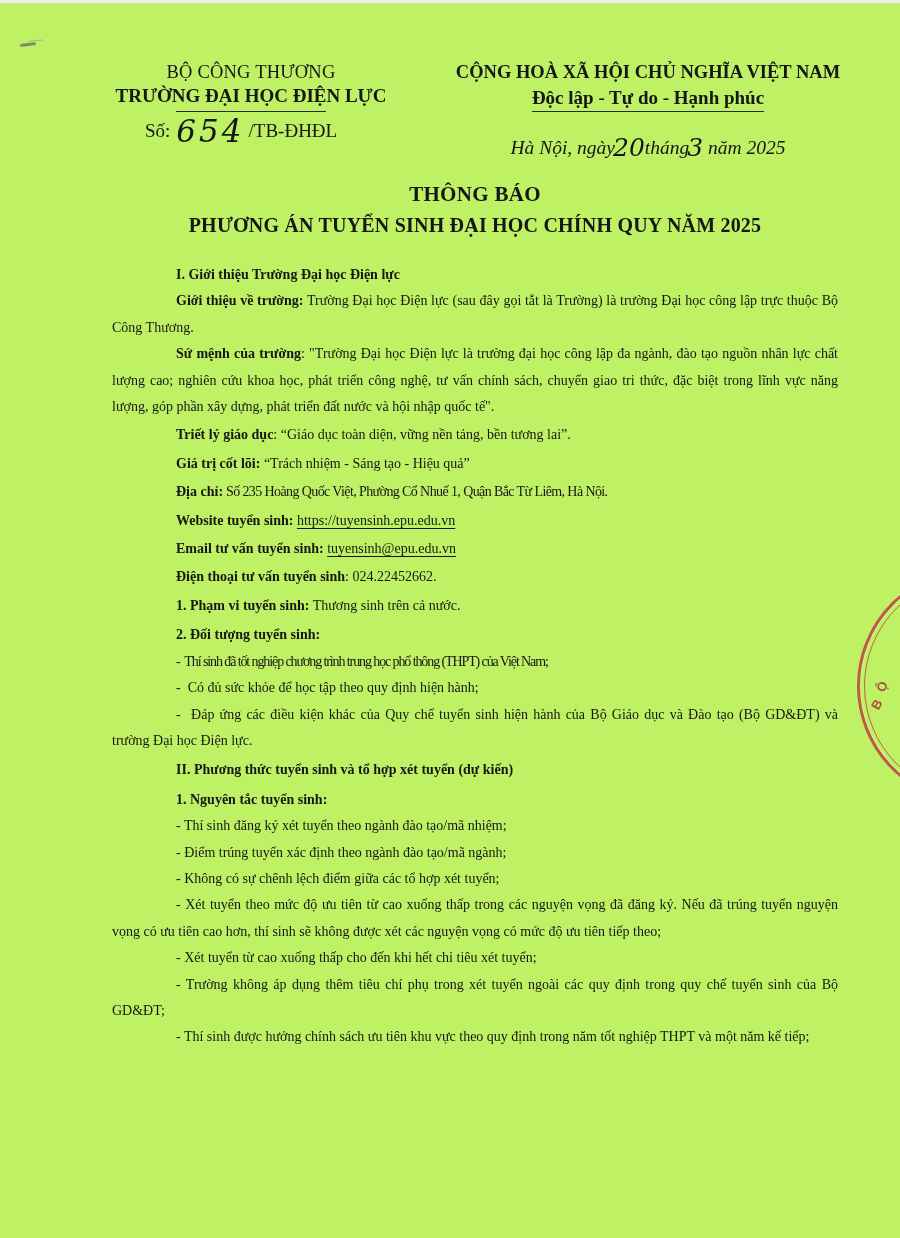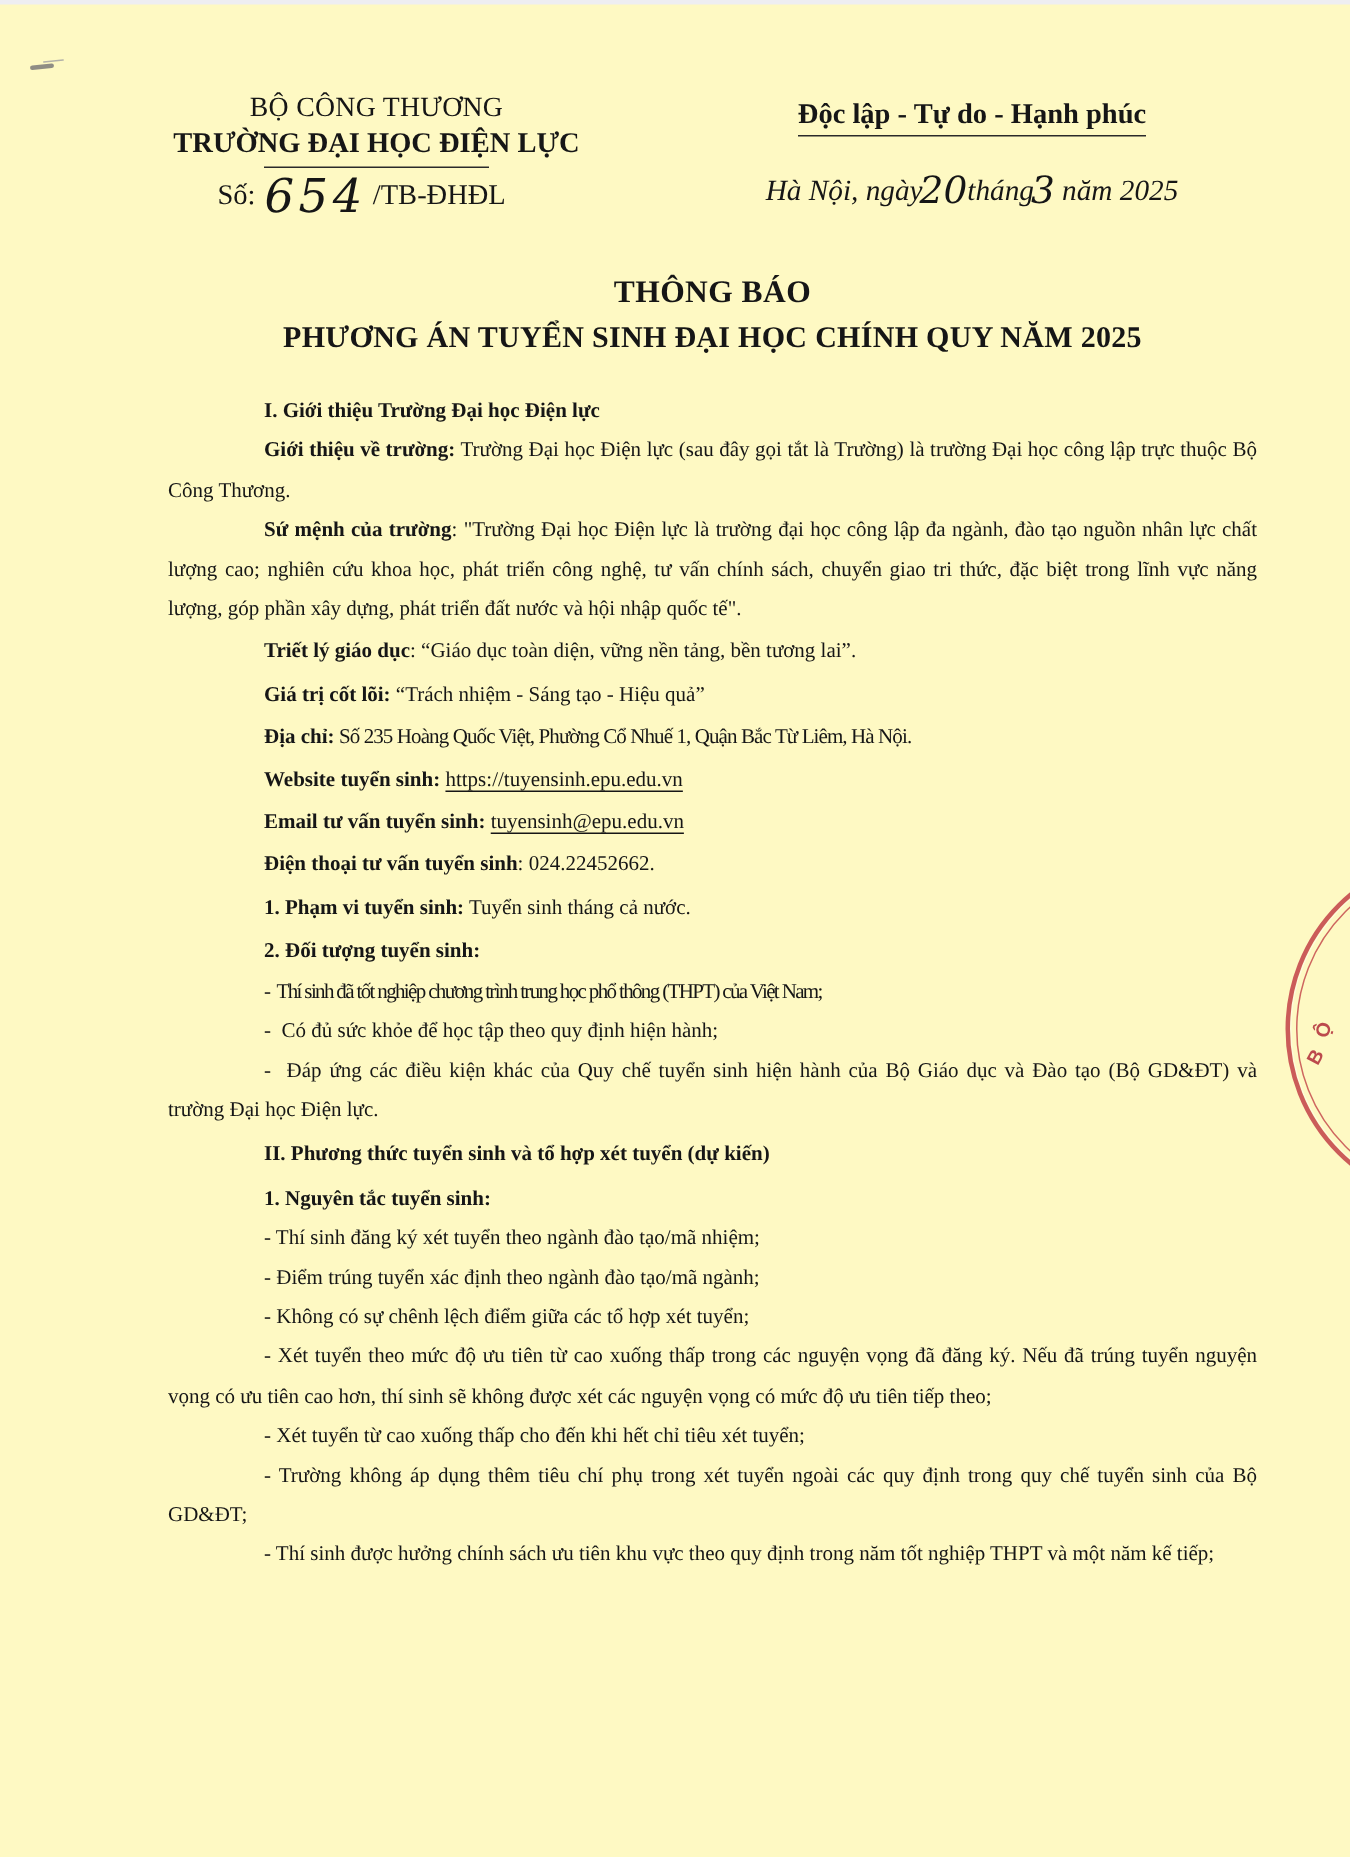--- a/index.html
+++ b/index.html
@@ -1,18 +1,18 @@
 <!DOCTYPE html>
 <html><head>
 <meta charset="utf-8">
 <style>
   html,body { margin:0; padding:0; background:#ffffff; }
   .page {
     position:relative; width:900px; height:1238px; overflow:hidden;
-    background:#fef9c3; font-family:"Liberation Serif", serif; color:#161616;
+    background:#bef264; font-family:"Liberation Serif", serif; color:#161616;
   }
   .page-top-edge { position:absolute; top:0; left:0; width:900px; height:3px;
     background:#eeeef2; }
   .smudge { position:absolute; left:20px; top:43px; width:16px; height:3px;
     background:#6a6a70; border-radius:2px; transform:rotate(-6deg); opacity:.75;
     box-shadow:8px -3px 0 -1px #9a9aa0; }
 
   
   .header { position:absolute; top:62px; left:0; width:900px; }
   .h-left  { position:absolute; left:115px; width:272px; text-align:center; }
@@ -68,20 +68,21 @@
   <div class="header">
     <div class="h-left">
       <div class="h-org">BỘ CÔNG THƯƠNG</div>
       <div class="h-school">TRƯỜNG ĐẠI HỌC ĐIỆN LỰC</div>
       <hr class="h-rule">
       <div class="h-num">
         <span>Số:</span><span class="hw-num">654</span><span>/TB-ĐHĐL</span>
       </div>
     </div>
     <div class="h-right">
+      <div class="h-country">CỘNG HOÀ XÃ HỘI CHỦ NGHĨA VIỆT NAM</div>
       <div class="h-motto">
         <span class="ul">Độc lập - Tự do - Hạnh phúc</span>
       </div>
       <div class="h-date">
         <span>Hà Nội, ngày</span><span class="hw-date">20</span><span>tháng</span><span class="hw-date">3</span>&nbsp;<span>năm 2025</span>
       </div>
     </div>
   </div>
 
   <div class="title-block">
@@ -101,21 +102,21 @@
     <p class="ind gap"><span class="lead">Giá trị cốt lõi:</span><span> “Trách nhiệm - Sáng tạo - Hiệu quả”</span></p>
 
     <p class="ind gap"><span class="lead">Địa chỉ:</span><span class="cond"> Số 235 Hoàng Quốc Việt, Phường Cổ Nhuế 1, Quận Bắc Từ Liêm, Hà Nội.</span></p>
 
     <p class="ind gap"><span class="lead">Website tuyển sinh:</span> <a class="doclink" href="#">https://tuyensinh.epu.edu.vn</a></p>
 
     <p class="ind gap"><span class="lead">Email tư vấn tuyển sinh:</span> <a class="doclink" href="#">tuyensinh@epu.edu.vn</a></p>
 
     <p class="ind gap"><span class="lead">Điện thoại tư vấn tuyển sinh</span><span>: 024.22452662.</span></p>
 
-    <p class="ind gap"><span class="lead">1. Phạm vi tuyển sinh:</span><span> Tuyển sinh tháng cả nước.</span></p>
+    <p class="ind gap"><span class="lead">1. Phạm vi tuyển sinh:</span><span> Thương sinh trên cả nước.</span></p>
 
     <p class="hd ind">2. Đối tượng tuyển sinh:</p>
     <p class="ind cond2">- &nbsp;Thí sinh đã tốt nghiệp chương trình trung học phổ thông (THPT) của Việt Nam;</p>
     <p class="ind">- &nbsp;Có đủ sức khỏe để học tập theo quy định hiện hành;</p>
     <p class="ind">- &nbsp;Đáp ứng các điều kiện khác của Quy chế tuyển sinh hiện hành của Bộ Giáo dục và Đào tạo (Bộ GD&amp;ĐT) và trường Đại học Điện lực.</p>
 
     <p class="hd ind">II. Phương thức tuyển sinh và tổ hợp xét tuyển (dự kiến)</p>
     <p class="hd ind">1. Nguyên tắc tuyển sinh:</p>
     <p class="ind">- Thí sinh đăng ký xét tuyển theo ngành đào tạo/mã nhiệm;</p>
     <p class="ind">- Điểm trúng tuyển xác định theo ngành đào tạo/mã ngành;</p>

